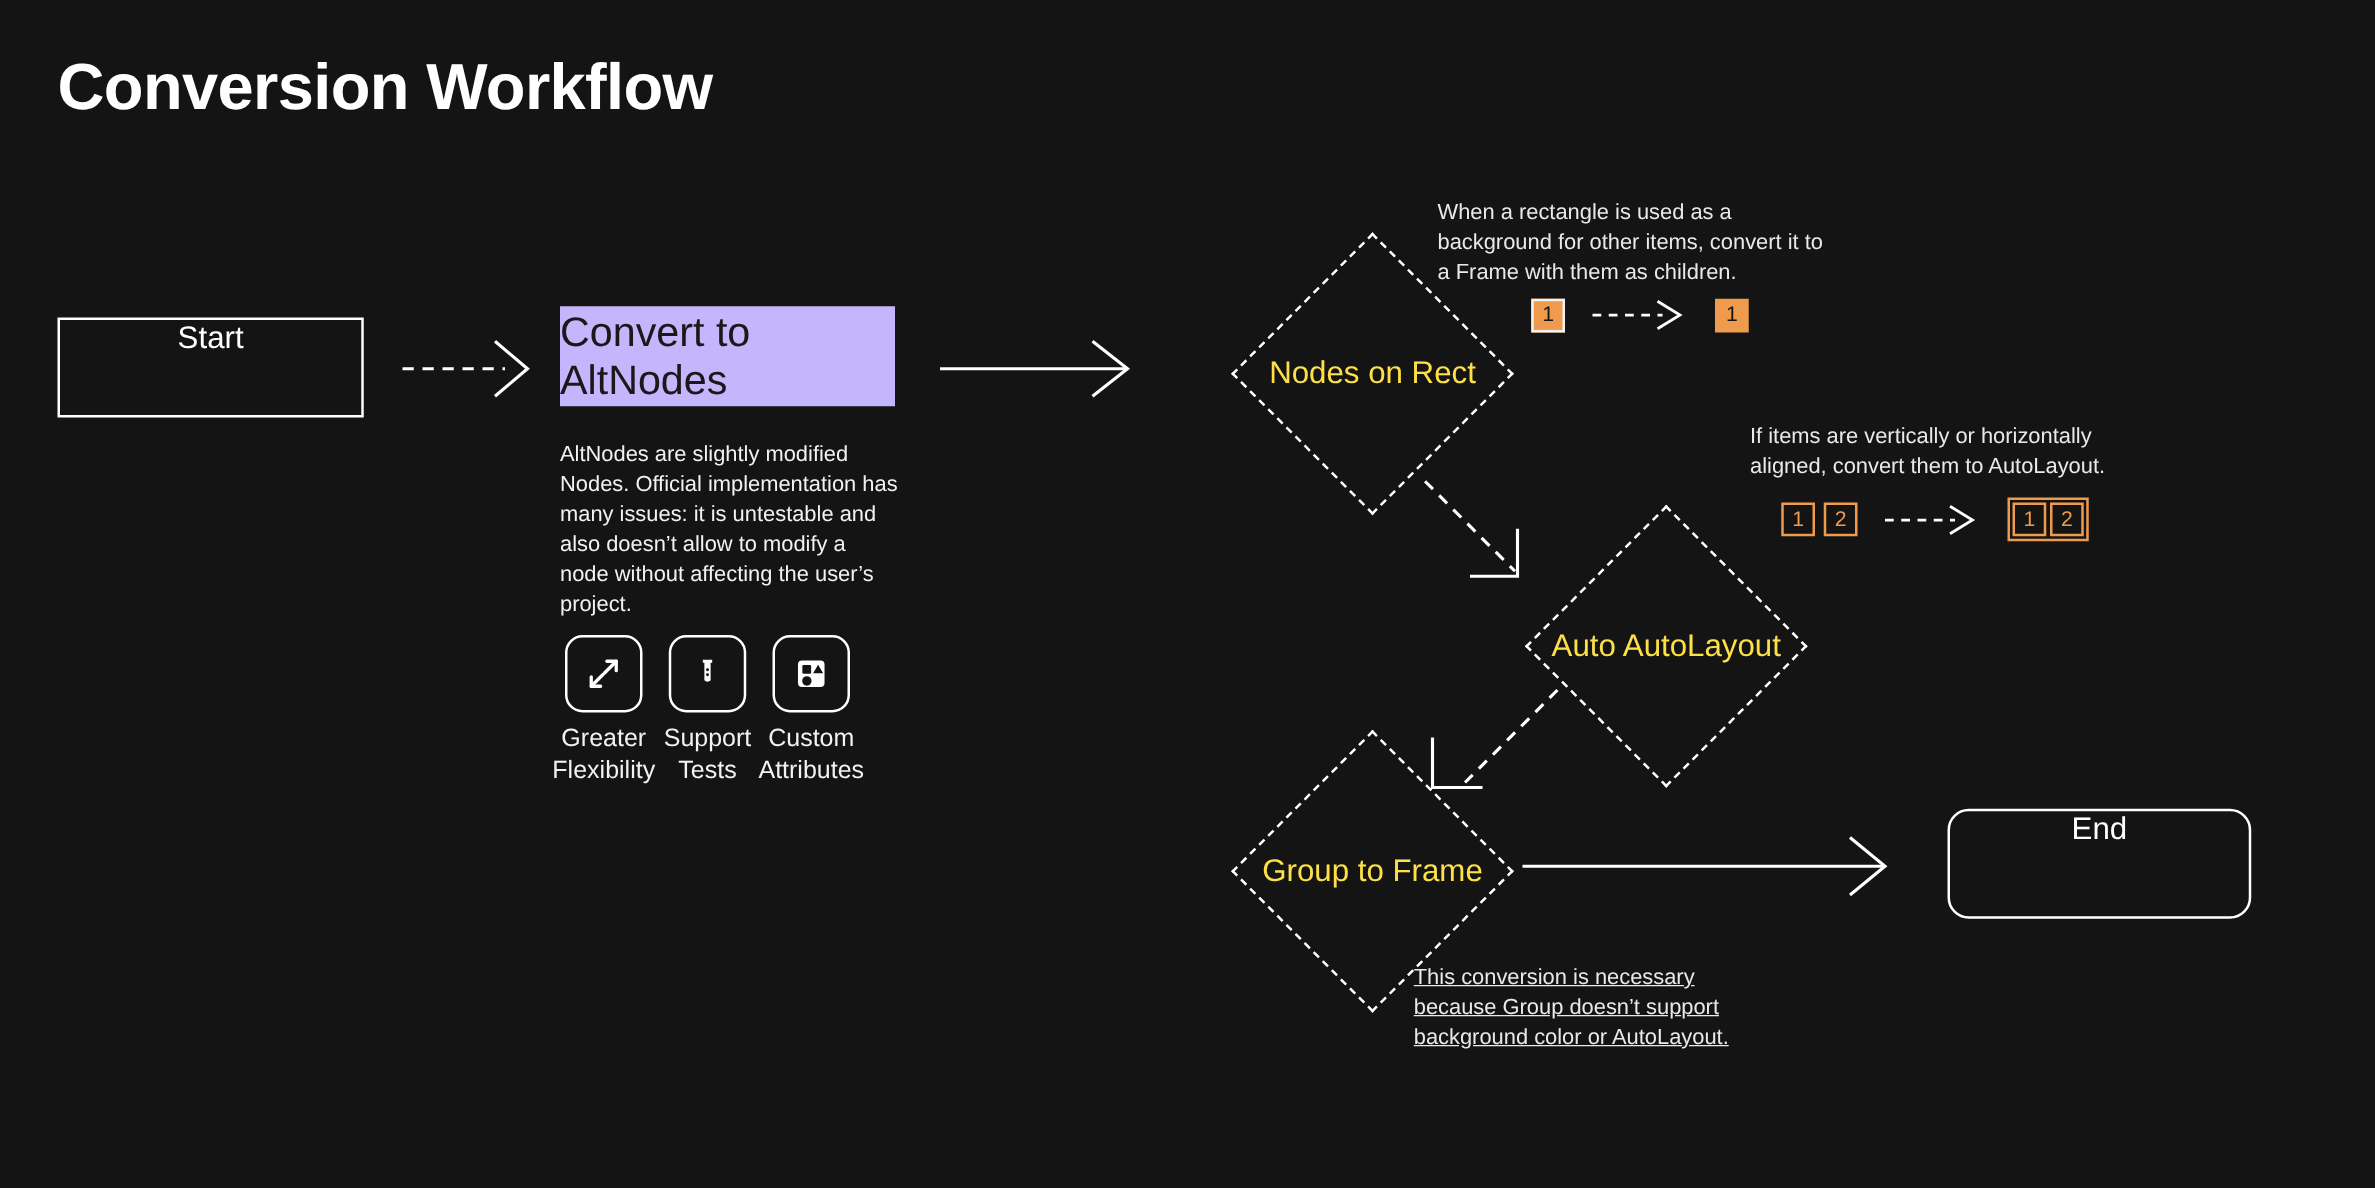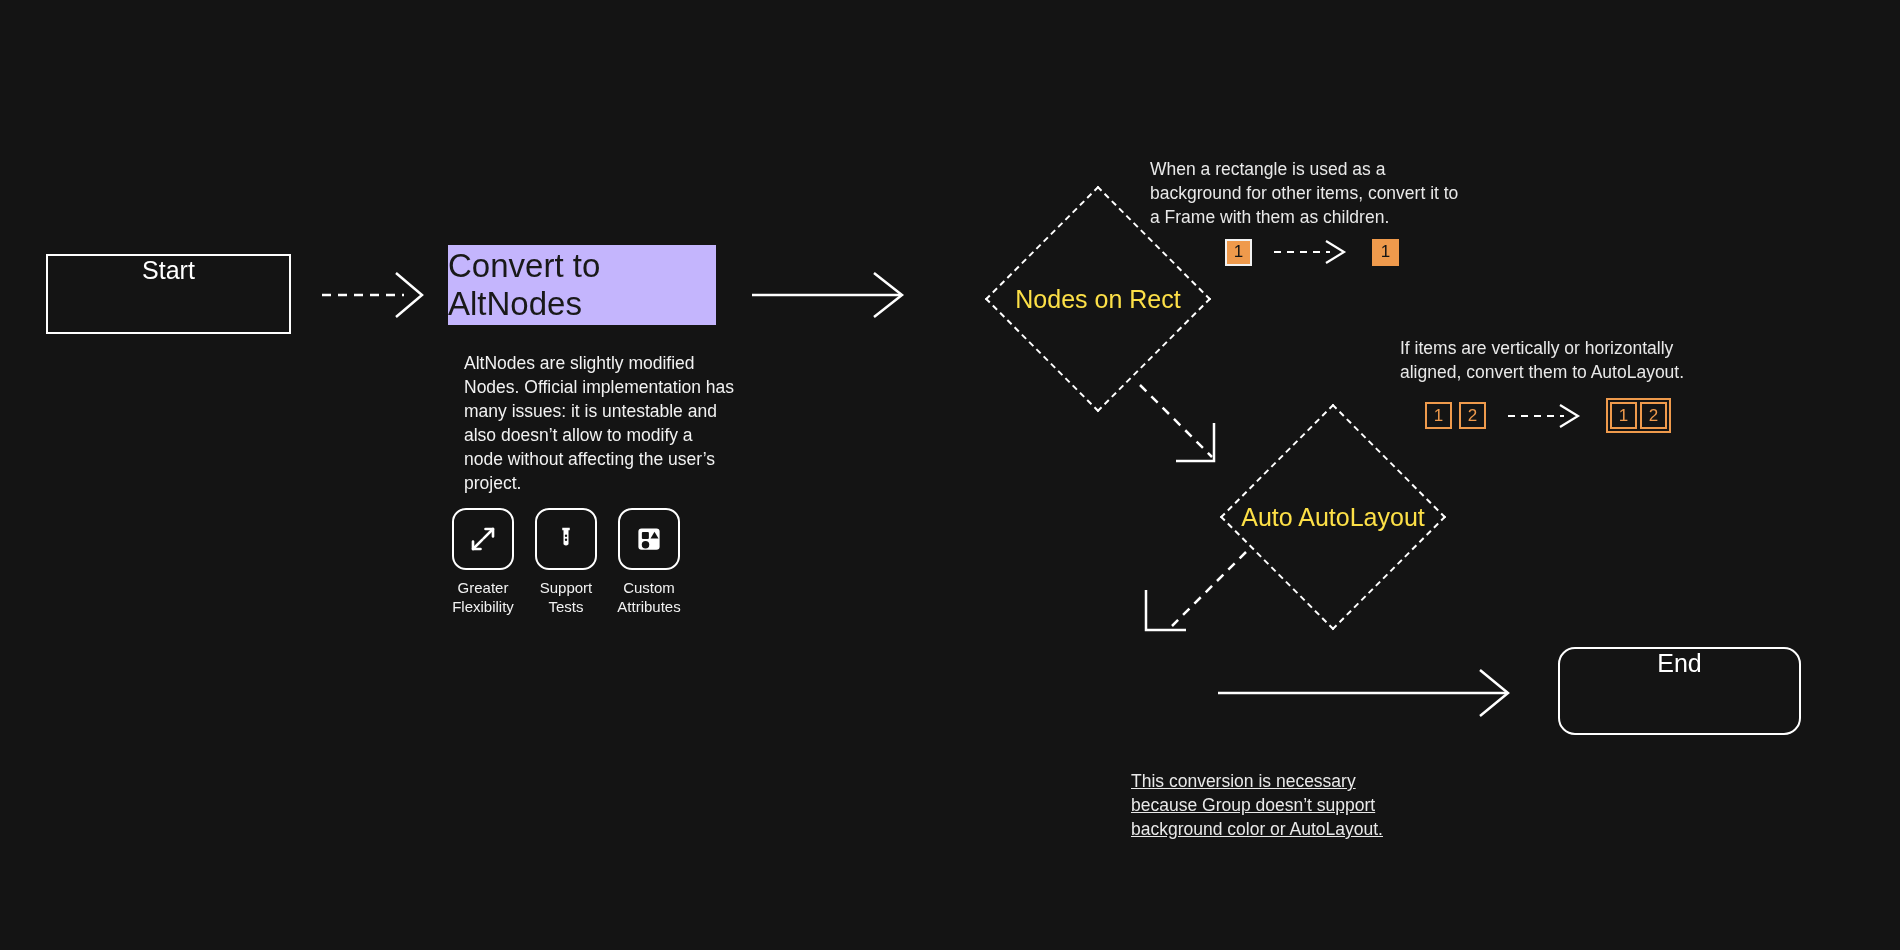--- a/index.html
+++ b/index.html
@@ -65,21 +65,21 @@
   .feat-row { display: flex; gap: 21px; }
   .feat { width: 62px; display: flex; flex-direction: column; align-items: center; }
   .feat-icon {
     width: 62px; height: 62px;
     border: 2px solid #ffffff; border-radius: 14px;
     display: flex; align-items: center; justify-content: center;
   }
   .feat-icon svg { display:block; }
   .feat-label {
     margin-top: 9px; text-align: center;
-    color: #f2f2f2; font-size: 15px; line-height: 1.25;
+    color: #f2f2f2; font-size: 20px; line-height: 1.25;
   }
 
   
   .badge {
     width: 27px; height: 27px;
     display: inline-flex; align-items: center; justify-content: center;
     font-size: 17px; font-weight: 500;
   }
   .badge-filled { background: #ef9a4c; color: #141414; }
   .badge-filled-outline { background: #ef9a4c; color: #141414; border: 2px solid #f2f2f2; }
@@ -88,35 +88,36 @@
   .badge-group.boxed { border: 2px solid #ef9a4c; padding: 2px; gap: 3px; }
   .badge-line { display:flex; align-items:center; gap: 0; }
 
   svg { overflow: visible; }
 </style>
 </head>
 <body>
 
 <div id="stage">
 
+  <div class="abs" id="page-title">Conversion Workflow</div>
 
   <div class="abs term-box" style="left:46px; top:254px; width:245px; height:80px;">
     <span>Start</span>
   </div>
 
   <svg class="abs" style="left:322px; top:270px;" width="110" height="50" viewBox="0 0 110 50">
     <line x1="0" y1="25" x2="82" y2="25" stroke="#ffffff" stroke-width="2.5" stroke-dasharray="9,7"></line>
     <polyline points="74,3 100,25 74,47" fill="none" stroke="#ffffff" stroke-width="2.5"></polyline>
   </svg>
 
   <div class="abs proc-box" style="left:448px; top:245px; width:268px; height:80px;">
     <span>Convert to AltNodes</span>
   </div>
 
-  <div class="abs desc" style="left:448px; top:352px; width:272px;margin-left:16px;">AltNodes are slightly modified Nodes. Official implementation has many issues: it is untestable and also doesn’t allow to modify a node without affecting the user’s project.</div>
+  <div class="abs desc" style="left:448px; top:352px; width:272px;">AltNodes are slightly modified Nodes. Official implementation has many issues: it is untestable and also doesn’t allow to modify a node without affecting the user’s project.</div>
 
   <div class="abs feat-row" style="left:452px; top:508px;">
 
     <div class="feat">
       <div class="feat-icon">
         <svg width="30" height="30" viewBox="0 0 24 24" fill="none" stroke="#ffffff" stroke-width="2.1" stroke-linecap="round" stroke-linejoin="round">
           <polyline points="14,4 20,4 20,10"></polyline>
           <polyline points="10,20 4,20 4,14"></polyline>
           <line x1="20" y1="4" x2="12.5" y2="11.5"></line>
           <line x1="4" y1="20" x2="11.5" y2="12.5"></line>
@@ -204,20 +205,24 @@
       <span class="badge badge-outline">1</span>
       <span class="badge badge-outline">2</span>
     </span>
   </div>
 
   <svg class="abs" style="left:1140px; top:548px;" width="110" height="110" viewBox="0 0 110 110">
     <line x1="106" y1="4" x2="32" y2="78" stroke="#ffffff" stroke-width="2.5" stroke-dasharray="9,7"></line>
     <polyline points="6,42 6,82 46,82" fill="none" stroke="#ffffff" stroke-width="2.5"></polyline>
   </svg>
 
+  <div class="abs diamond-wrap" style="left:1018px; top:617px; width:160px; height:160px;">
+    <div class="diamond-shape"></div>
+    <div class="diamond-label">Group to Frame</div>
+  </div>
 
   <div class="abs note" style="left:1131px; top:770px; width:290px;text-decoration:underline;">This conversion is necessary because Group doesn’t support background color or AutoLayout.</div>
 
   <svg class="abs" style="left:1218px; top:668px;" width="300" height="50" viewBox="0 0 300 50">
     <line x1="0" y1="25" x2="288" y2="25" stroke="#ffffff" stroke-width="2.5"></line>
     <polyline points="262,2 290,25 262,48" fill="none" stroke="#ffffff" stroke-width="2.5"></polyline>
   </svg>
 
   <div class="abs term-box" style="left:1558px; top:647px; width:243px; height:88px;border-radius:17px;">
     <span>End</span>

